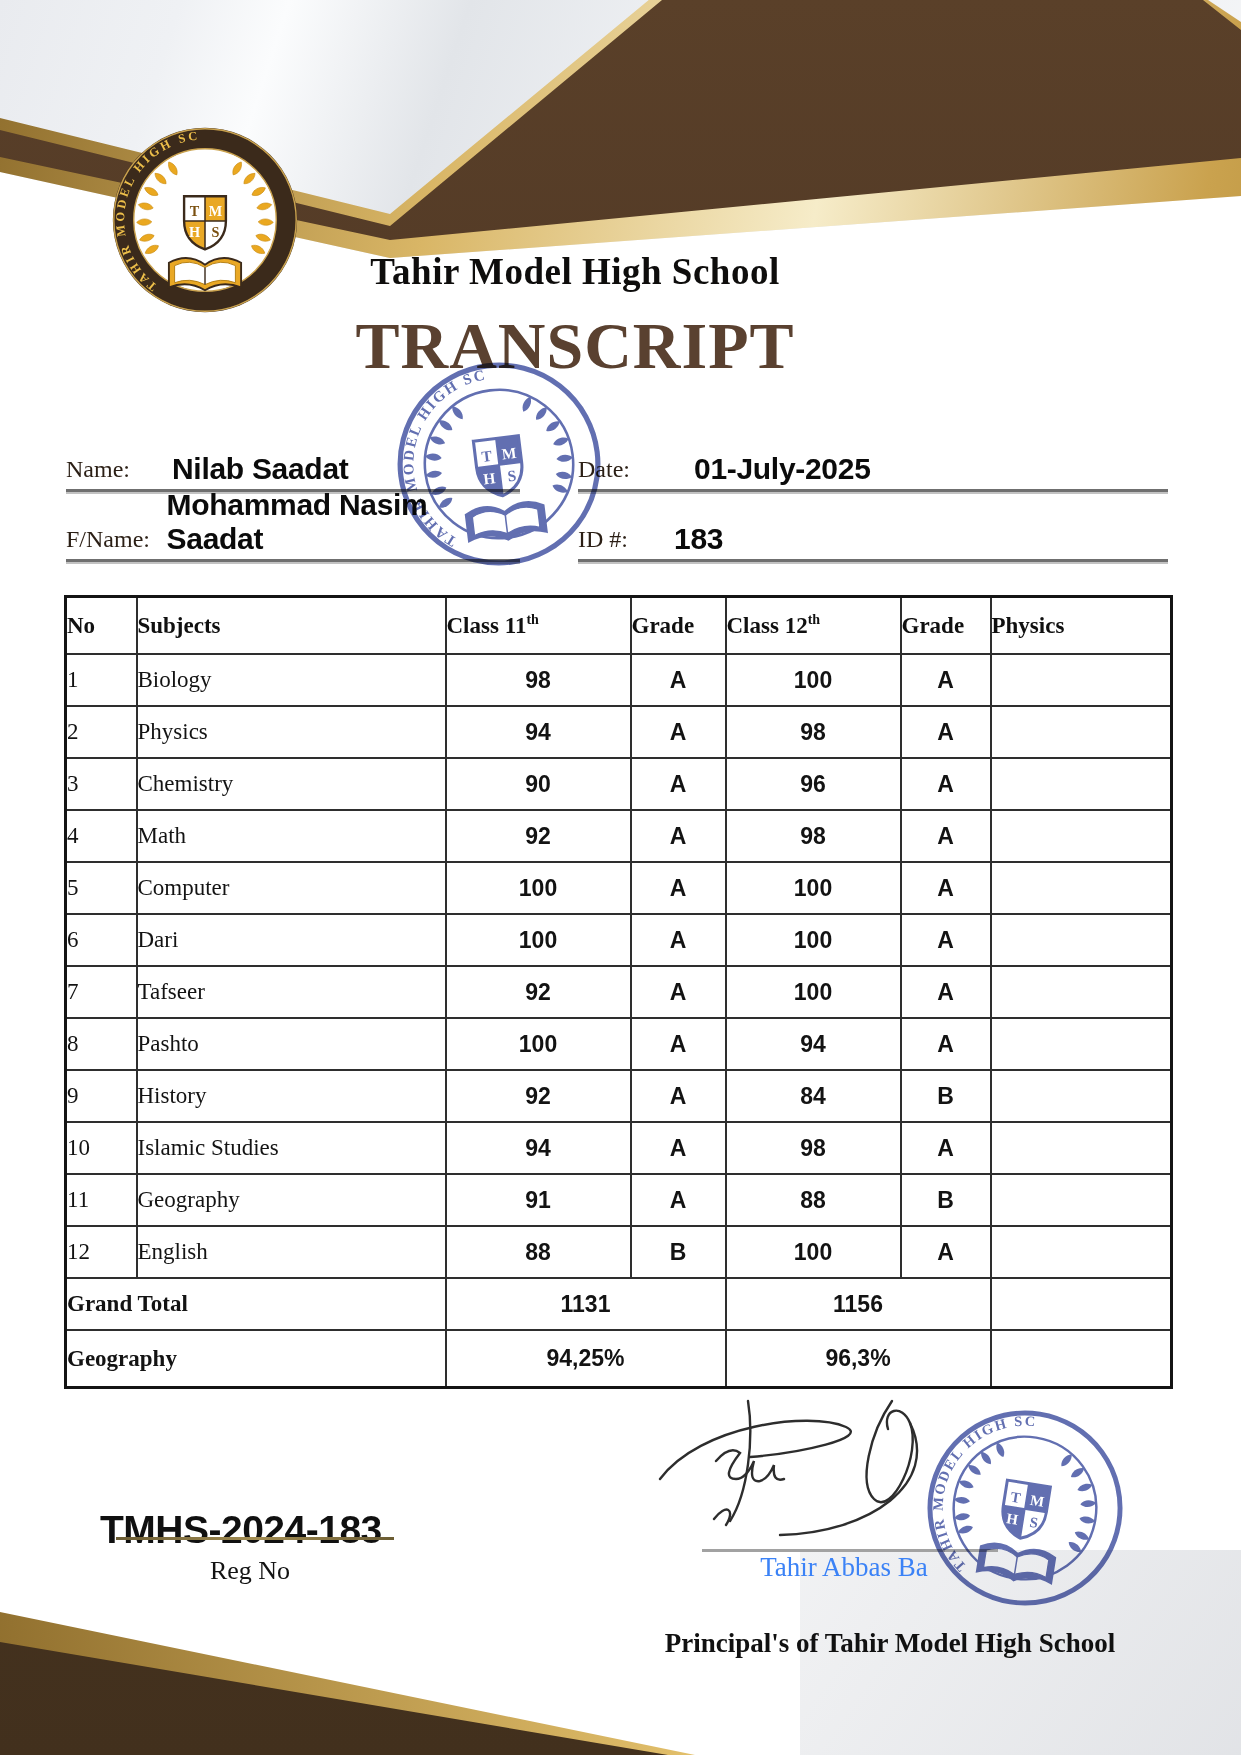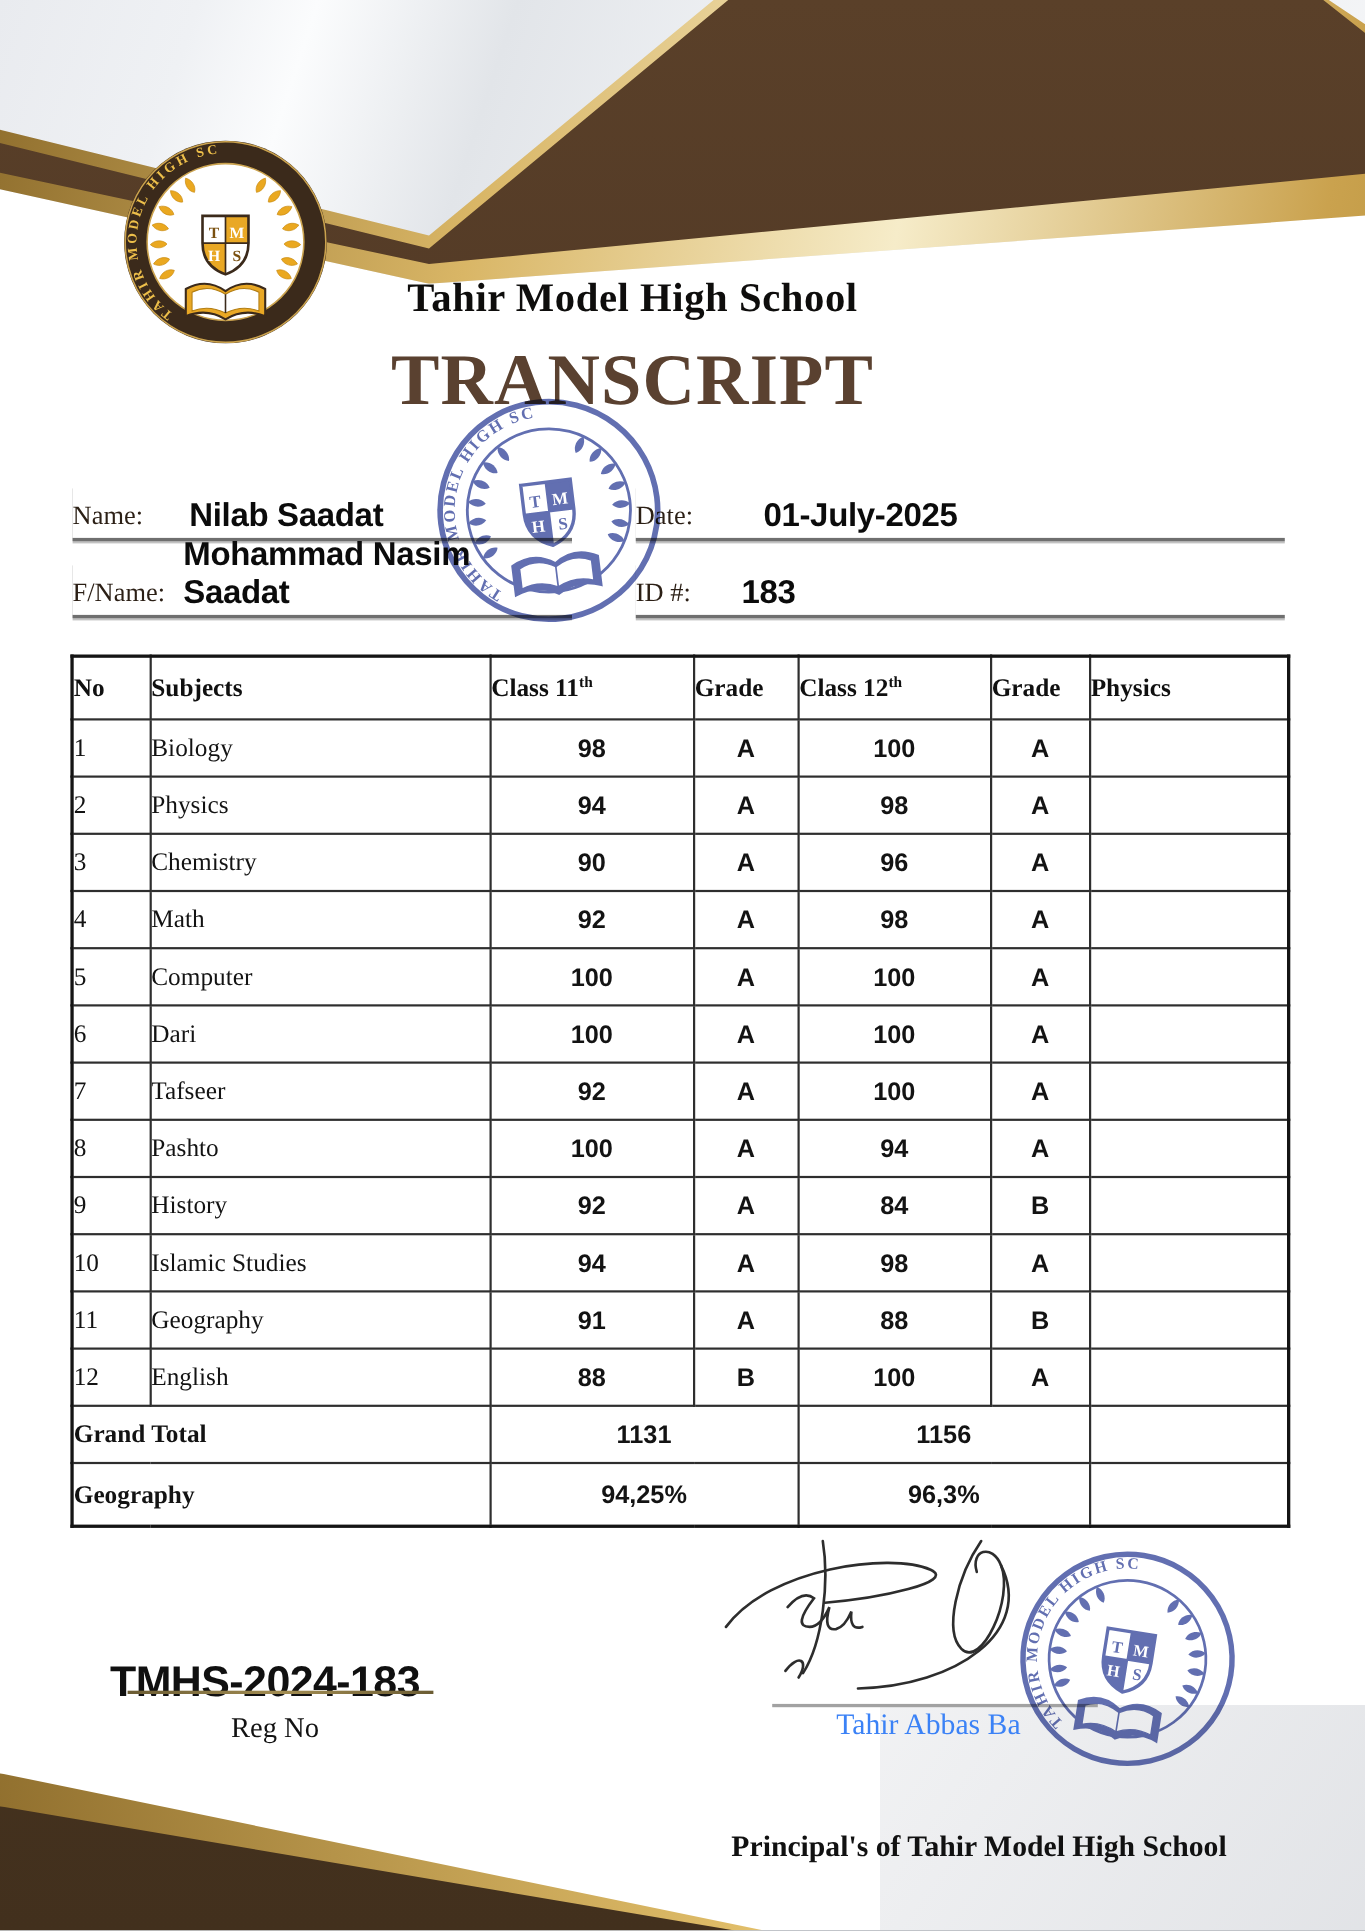--- a/index.html
+++ b/index.html
@@ -64,21 +64,21 @@
   
   .reg-value{position:absolute;left:100px;top:1496px;width:300px;text-align:left;
       font-family:"Liberation Sans",sans-serif;font-weight:bold;font-size:39px;color:#101010;letter-spacing:-.5px;margin-top:12px;}
   .reg-underline{position:absolute;left:116px;top:1537px;width:278px;height:3px;
       background:linear-gradient(to right,#6b5c33,#a38d52 50%,#6b5c33);}
   .reg-label{position:absolute;left:100px;top:1556px;width:300px;text-align:center;
       font-size:26px;color:#131313;}
   .sig-line{position:absolute;left:702px;top:1549px;width:296px;height:3px;background:#a2a2a2;}
   .principal-name{position:absolute;left:664px;top:1552px;width:360px;text-align:center;
       font-size:27px;color:#3b82f6;}
-  .principal-title{position:absolute;left:560px;top:1663px;width:660px;text-align:center;
+  .principal-title{position:absolute;left:560px;top:1628px;width:660px;text-align:center;
       font-size:27px;font-weight:bold;color:#111;}
 
   
   .logo{position:absolute;left:110px;top:124px;width:190px;height:192px;}
   .stamp{mix-blend-mode:multiply;opacity:.88;position:absolute;}
   #stamp-title{left:396px;top:356px;width:206px;height:216px;transform:rotate(-7deg);}
   #stamp-bottom{left:926px;top:1408px;width:198px;height:200px;transform:rotate(9deg);}
   .signature{position:absolute;left:630px;top:1382px;width:380px;height:172px;}
 </style>
 </head>

